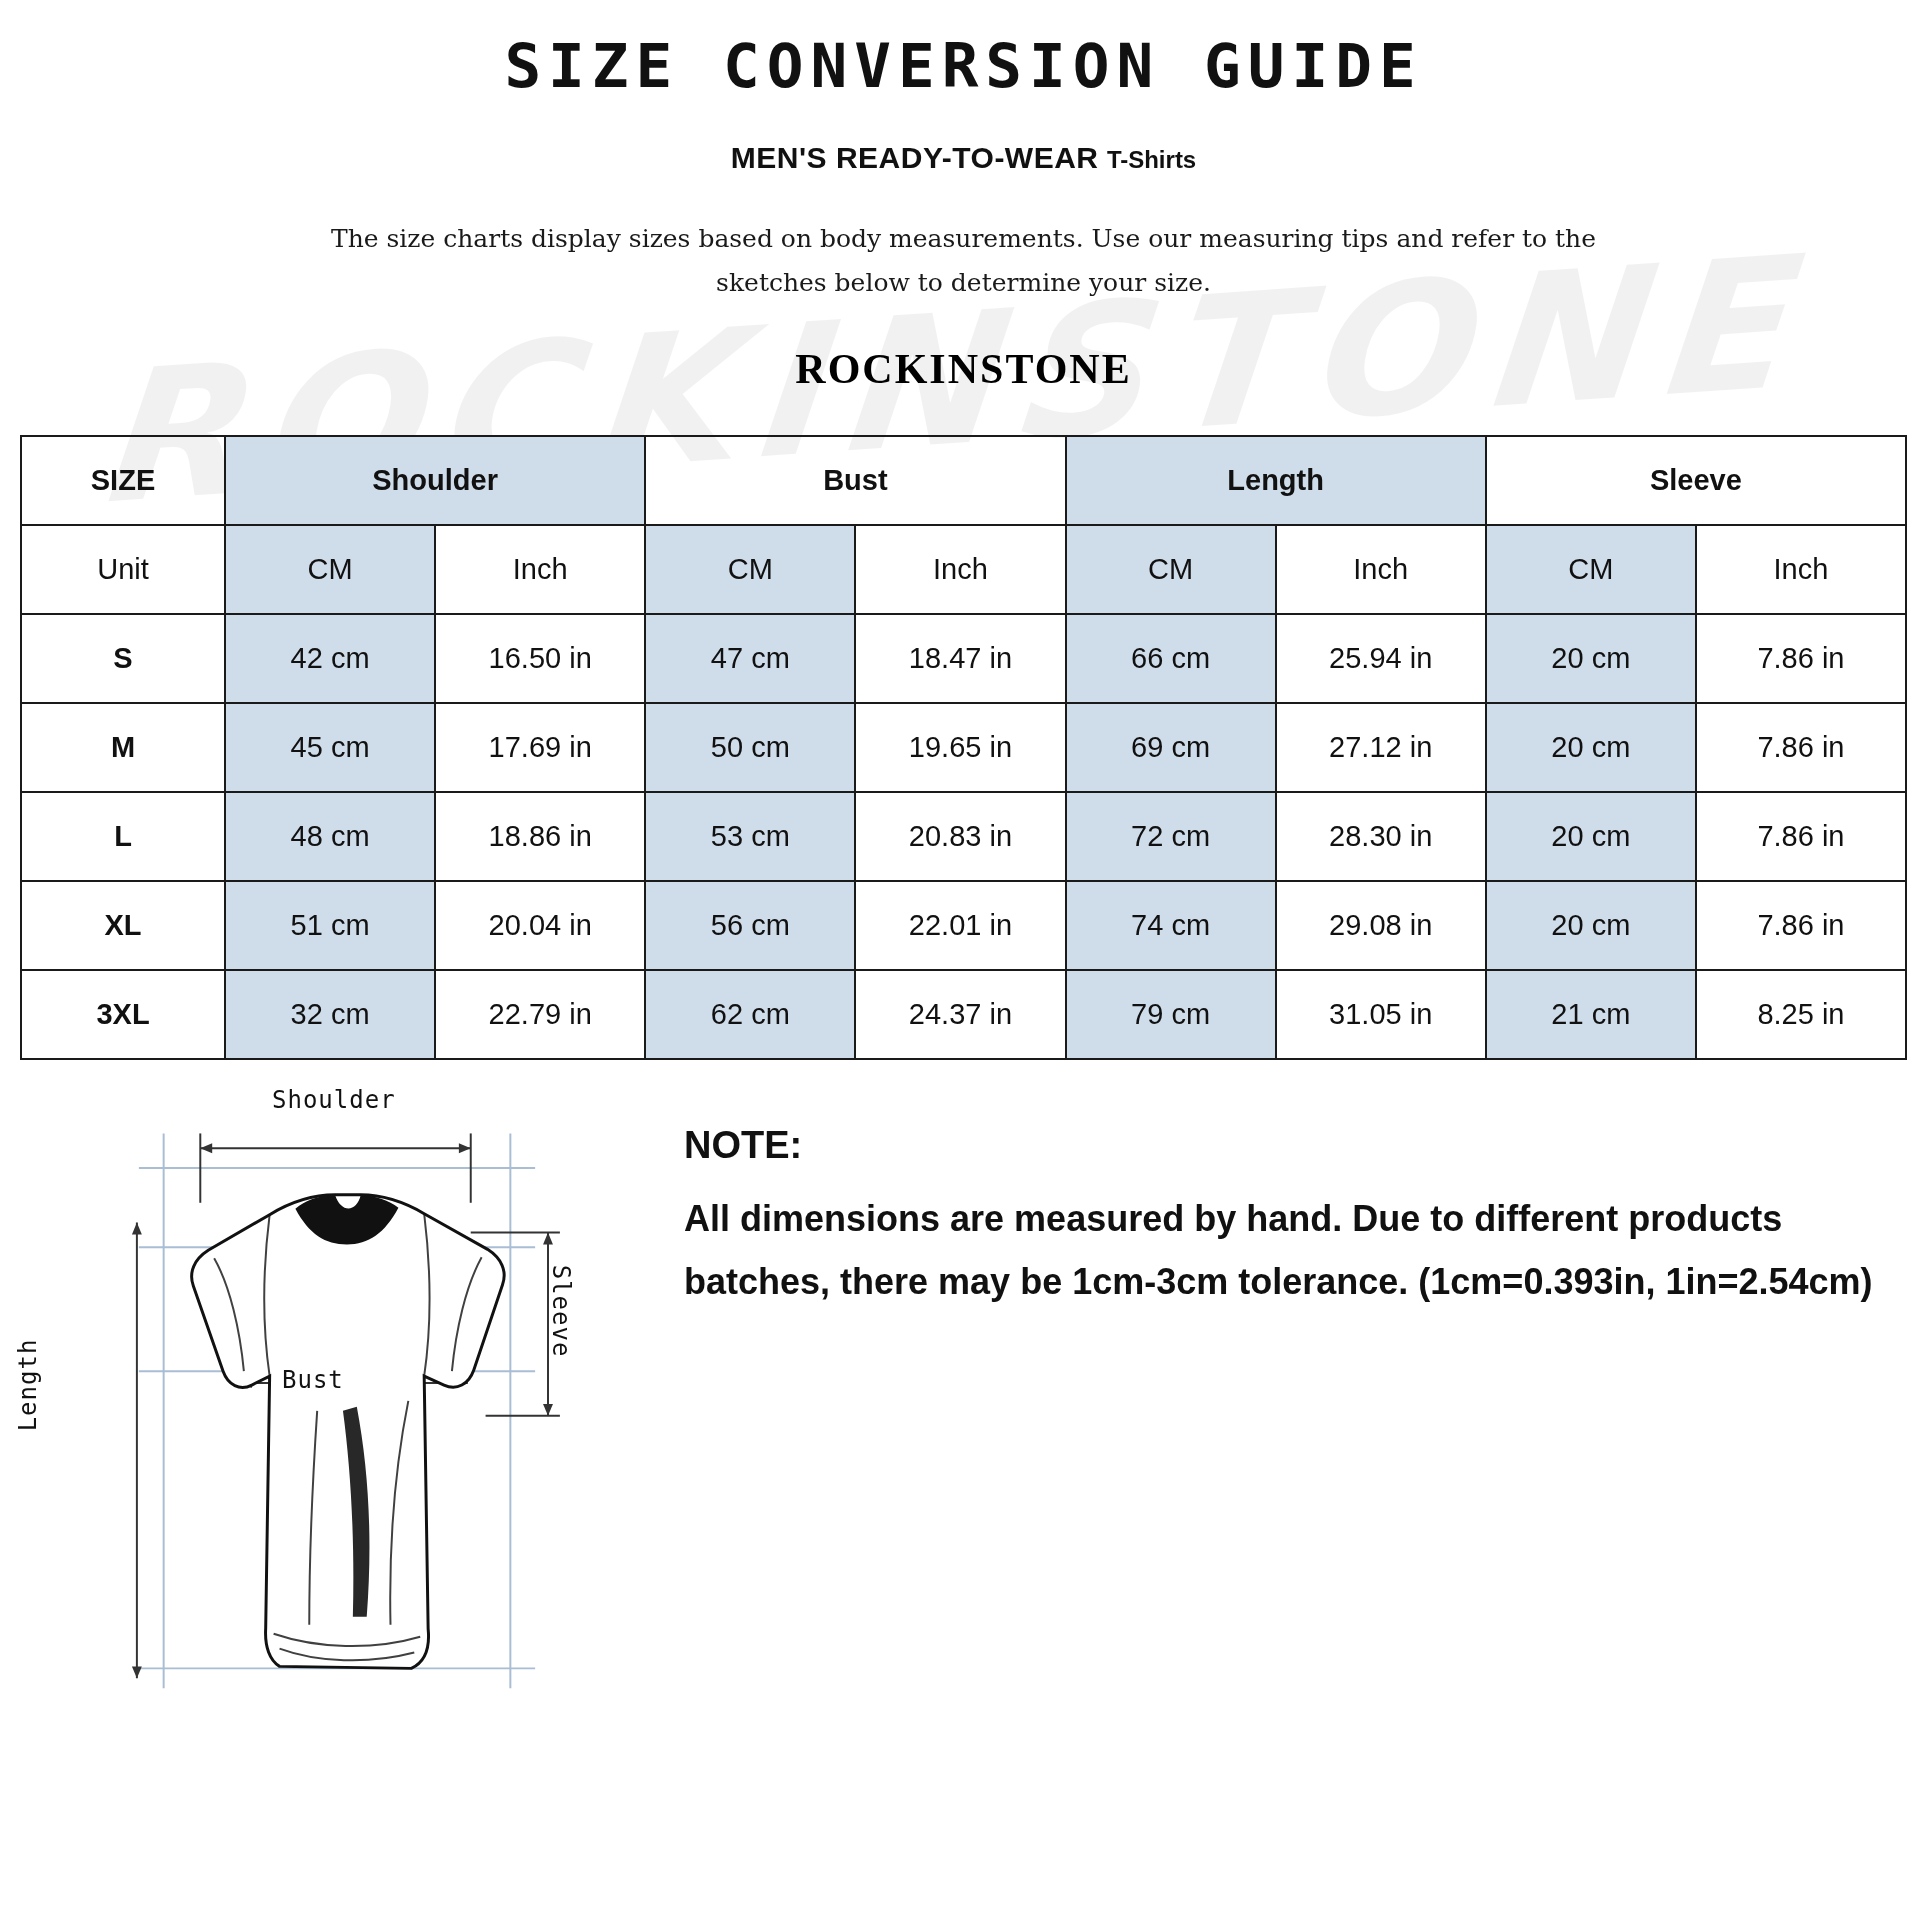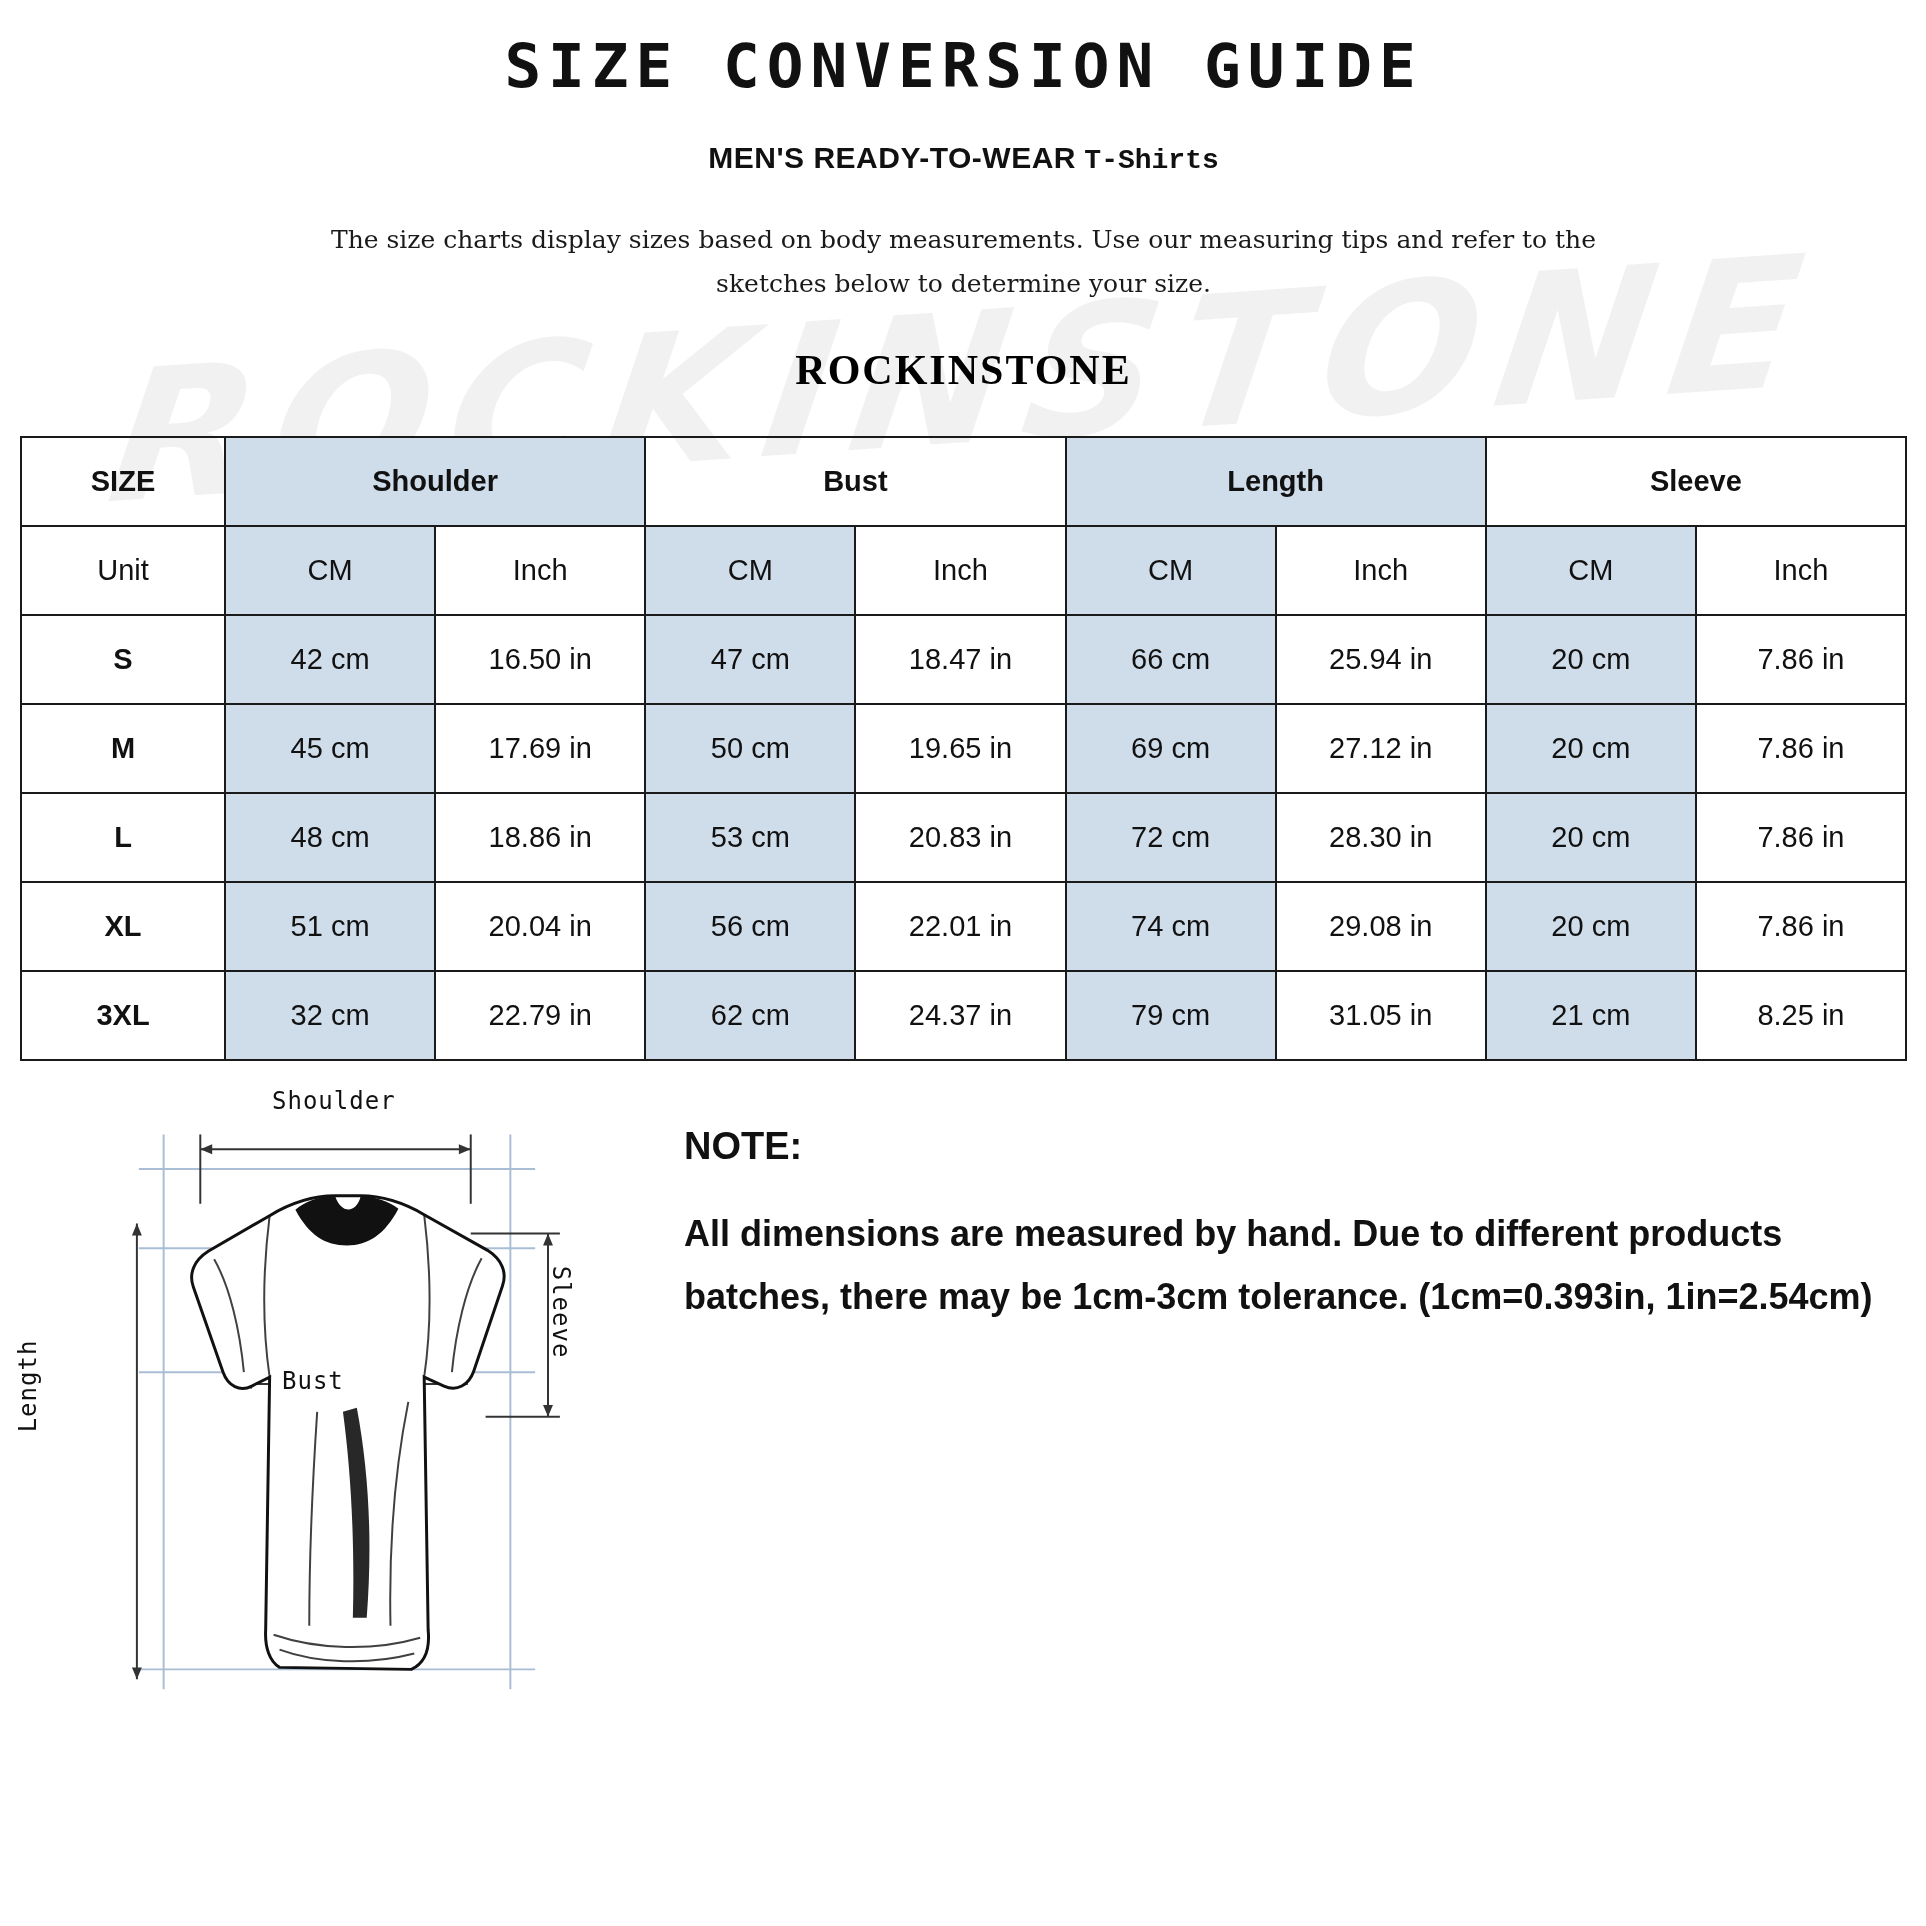--- a/index.html
+++ b/index.html
@@ -56,21 +56,21 @@
   }
 
   .subtitle {
     text-align: center;
     margin-top: 40px;
     font-size: 30px;
     font-weight: 700;
     color: #111;
   }
   .subtitle .sub-a { font-family: "Liberation Sans", sans-serif; letter-spacing: 0.5px; margin-top: 8px;}
-  .subtitle .sub-b { font-family: Liberation Mono, monospace; font-size: 28px; }
+  .subtitle .sub-b { font-family: Liberation Sans, sans-serif; font-size: 24px; }
 
   .descr {
     text-align: center;
     margin: 42px auto 0 auto;
     width: 1317px;
     font-family: "DejaVu Serif", serif;
     font-size: 25px;
     line-height: 1.75;
     color: #1a1a1a;
   }
@@ -121,21 +121,21 @@
     position: relative;
     flex: 0 0 634px;
   }
   .note-wrap {
     flex: 1;
     padding: 50px 10px 0 30px;
   }
   .note-title {
     font-size: 38px;
     font-weight: 700;
-    margin-bottom: 34px;
+    margin-bottom: 20px;
     color: #111;
   }
   .note-body {
     font-size: 36px;
     line-height: 1.75;
     font-weight: 700;
     color: #111;
   }
   .sk-label {
     position: absolute;

